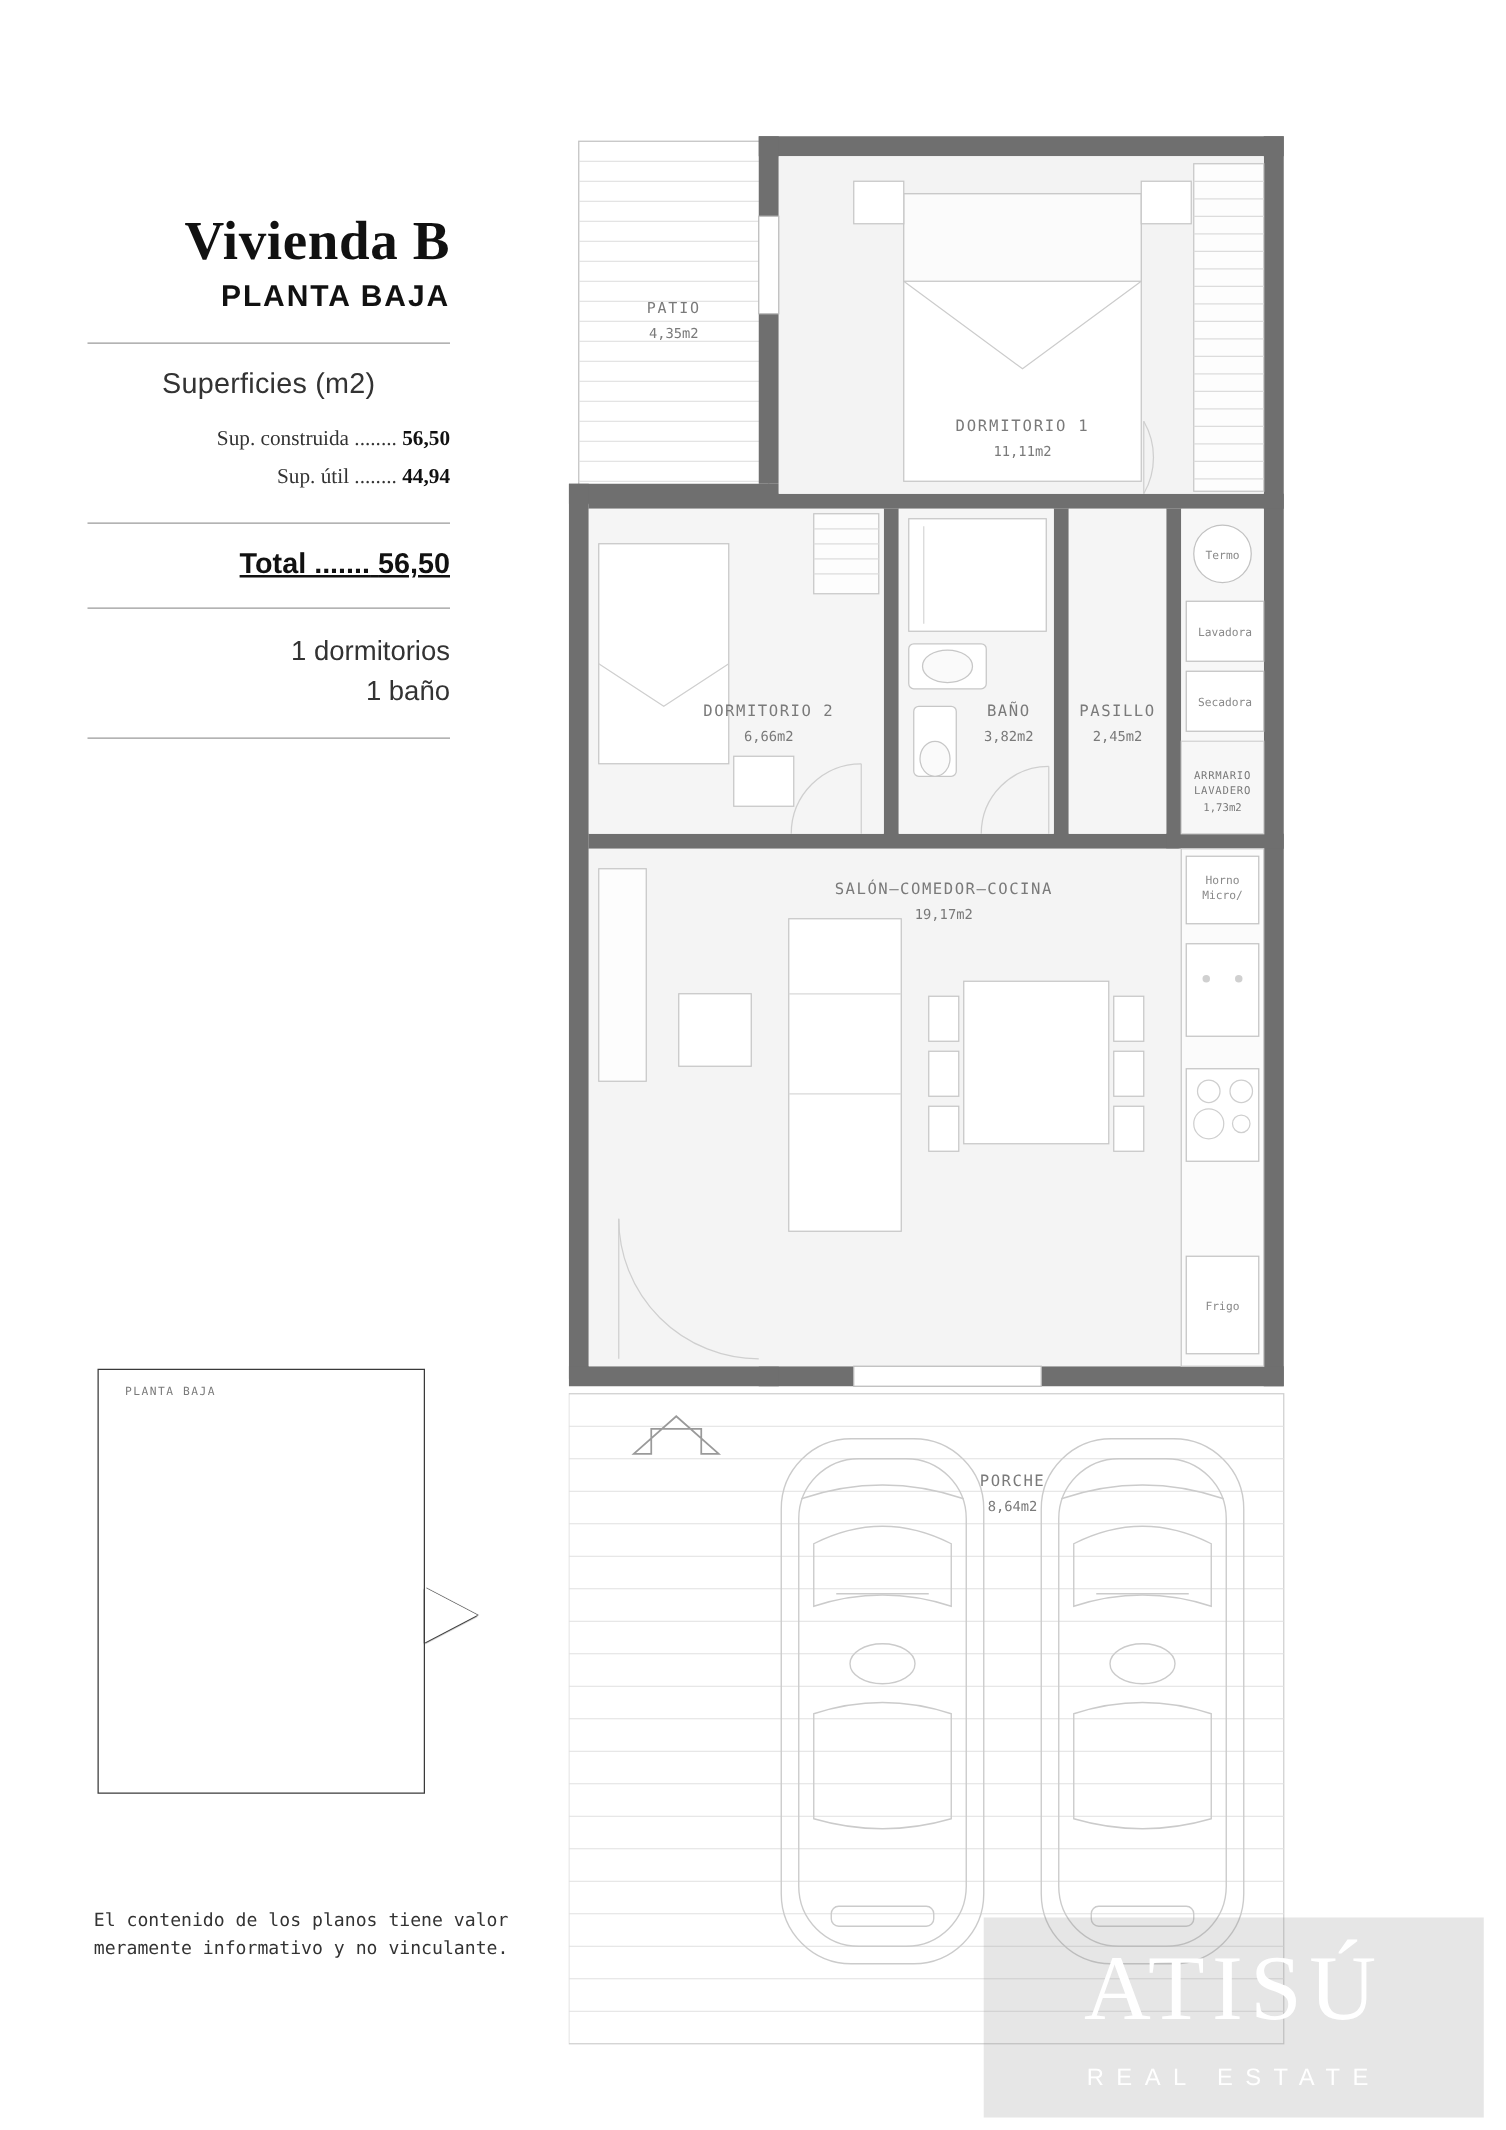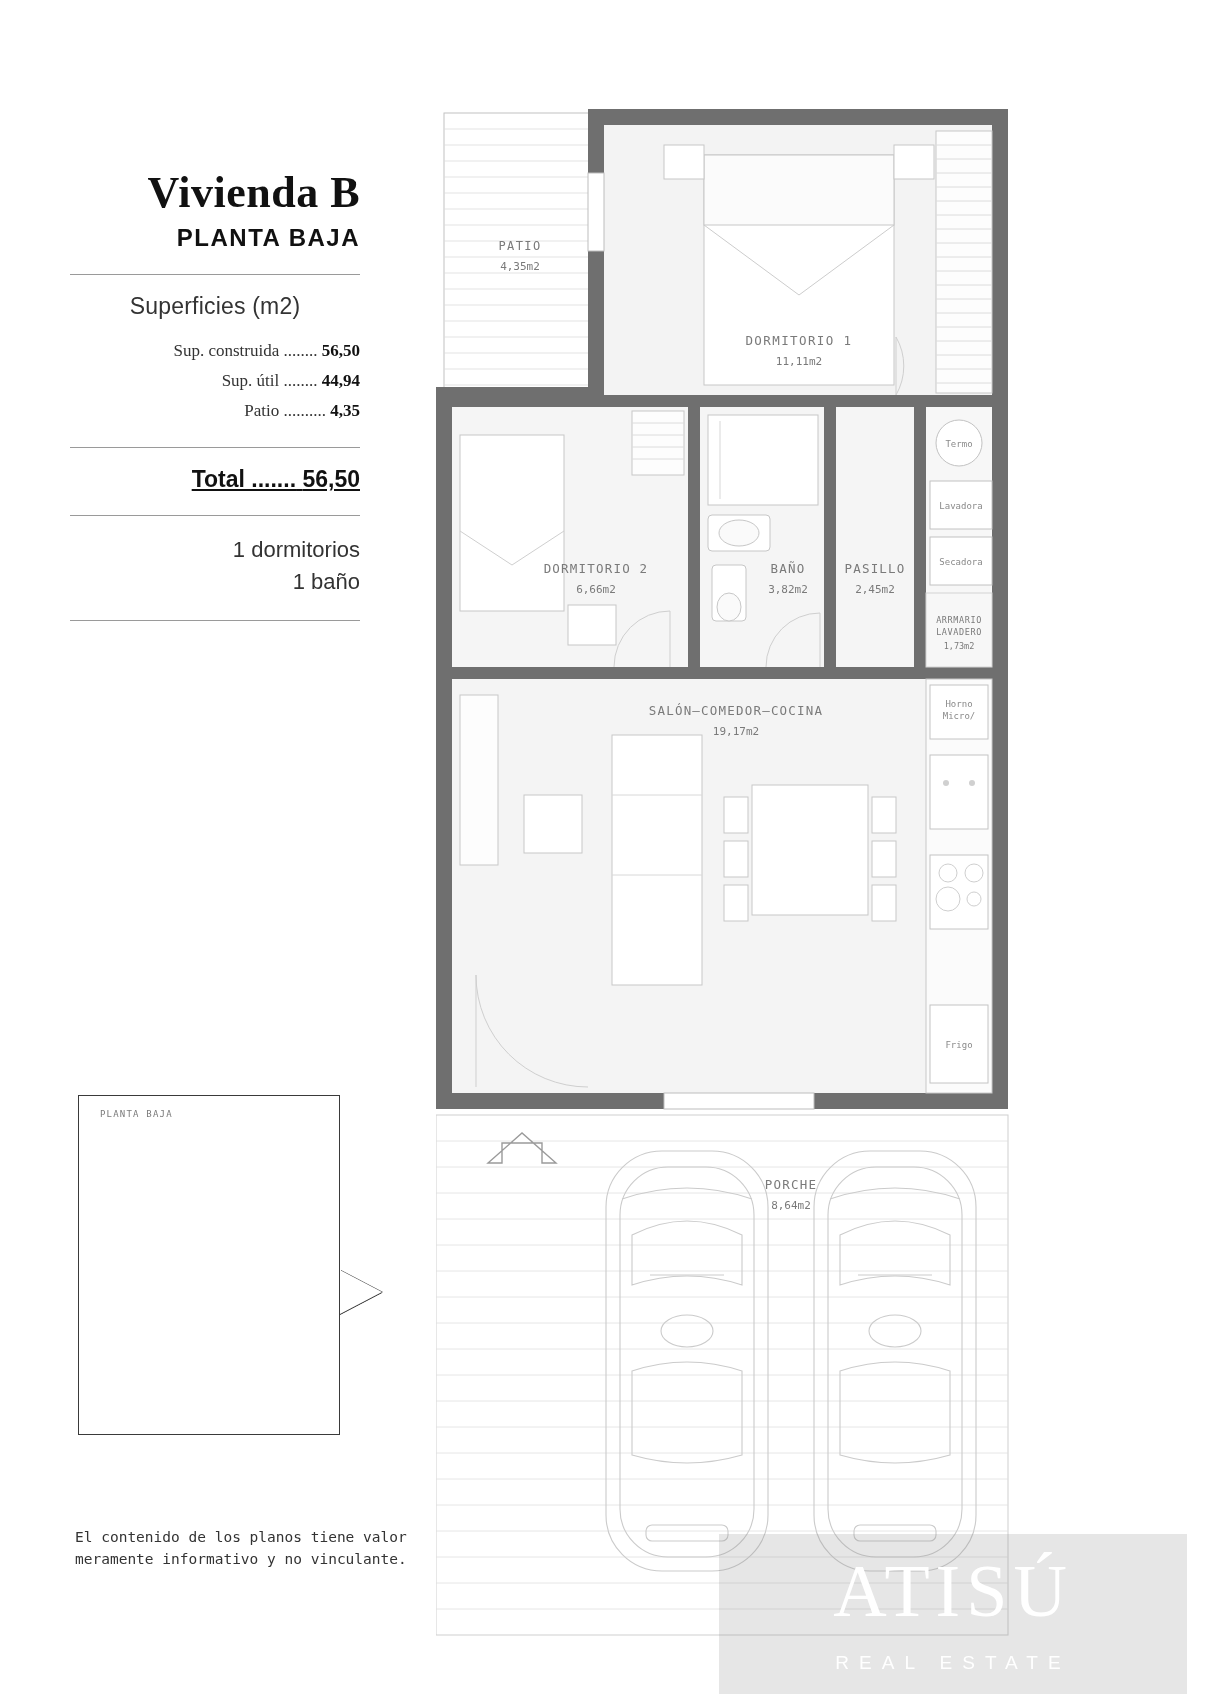--- a/index.html
+++ b/index.html
@@ -124,34 +124,34 @@
     font-family: "DejaVu Sans Mono", monospace;
     font-size: 14.5px;
     line-height: 1.5;
     color: #333;
     margin-top: 27px;
   }
 
   
   #plan-area {
     position: absolute;
-    left: 436px;
+    left: 455px;
     top: 95px;
     width: 720px;
     height: 1560px;
     text-decoration: underline;
   }
   .plan-svg { display: block; }
 
   
   #watermark {
     position: absolute;
     right: 18px;
     bottom: 10px;
-    width: 468px;
+    width: 400px;
     height: 160px;
     background: rgba(140,140,140,0.22);
     display: flex;
     flex-direction: column;
     align-items: center;
     justify-content: center;
   }
   #watermark .wm-main {
     font-family: "Liberation Serif", serif;
     font-size: 74px;
@@ -182,24 +182,20 @@
   <div class="section-heading">Superficies (m2)</div>
 
   <ul class="surface-list">
     <li>
       <span>Sup. construida ........</span>
       <span class="val">56,50</span>
     </li>
     <li>
       <span>Sup. útil ........</span>
       <span class="val">44,94</span>
-    </li>
-    <li>
-      <span>Patio ..........</span>
-      <span class="val">4,35</span>
     </li>
   </ul>
 
   <hr class="rule">
 
   <div class="total-line">
     <span>Total .......</span>
     <span>56,50</span>
   </div>
 

